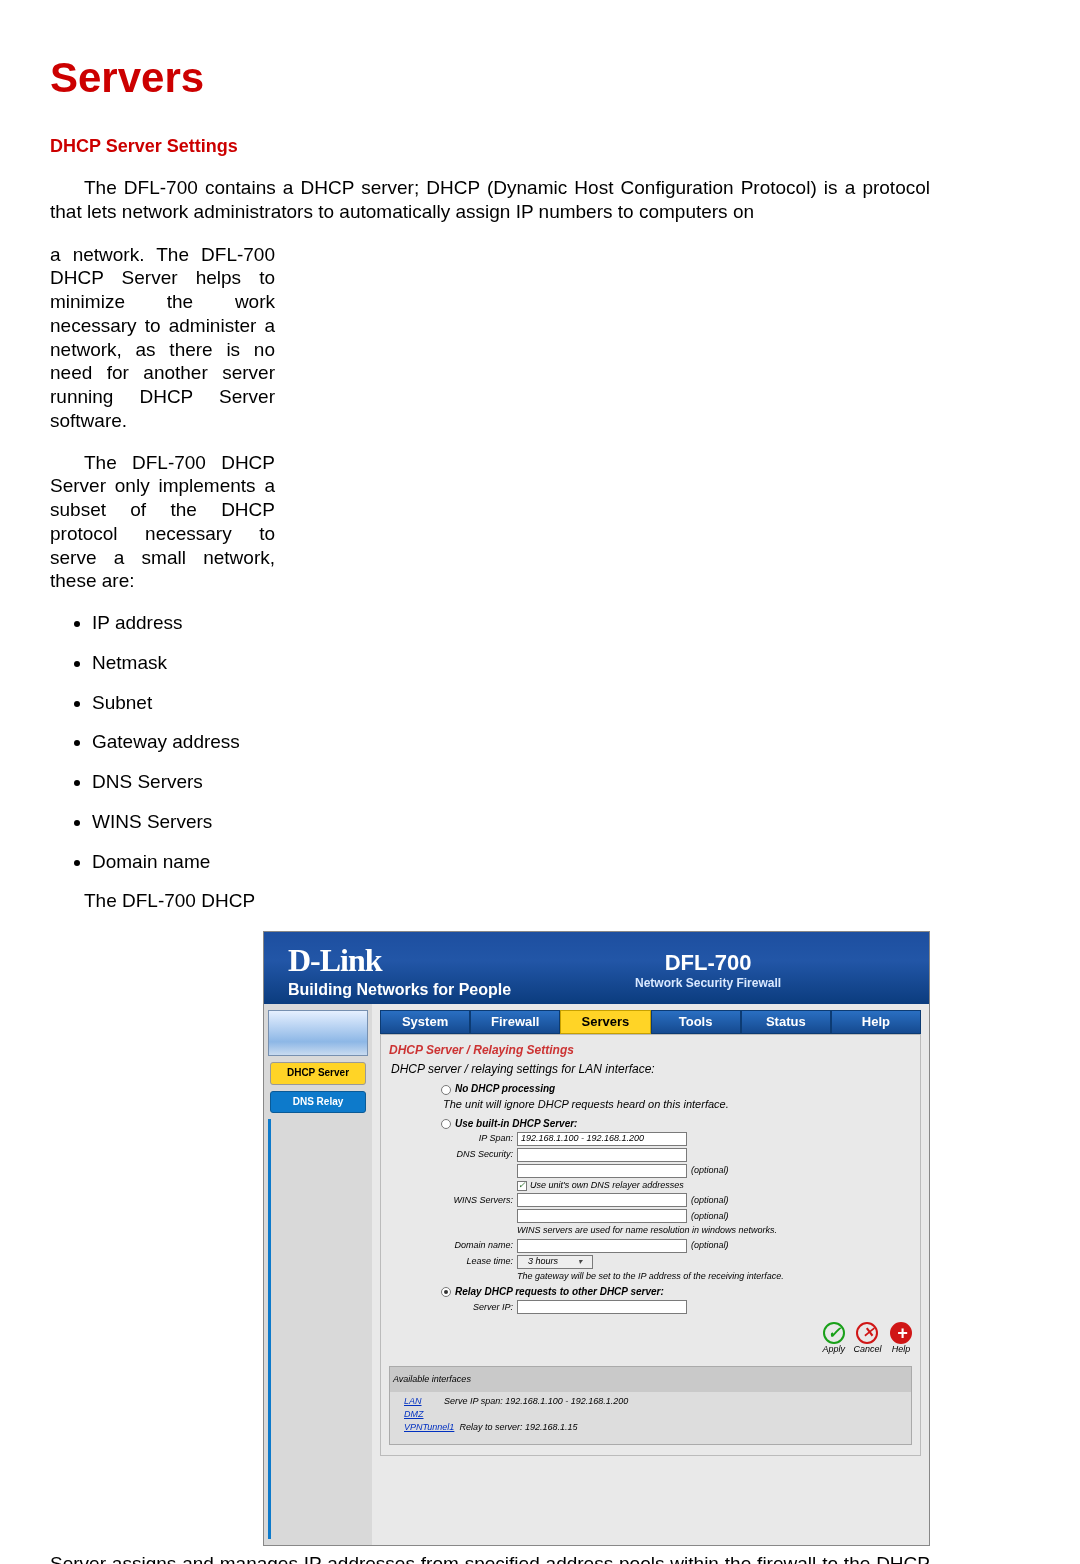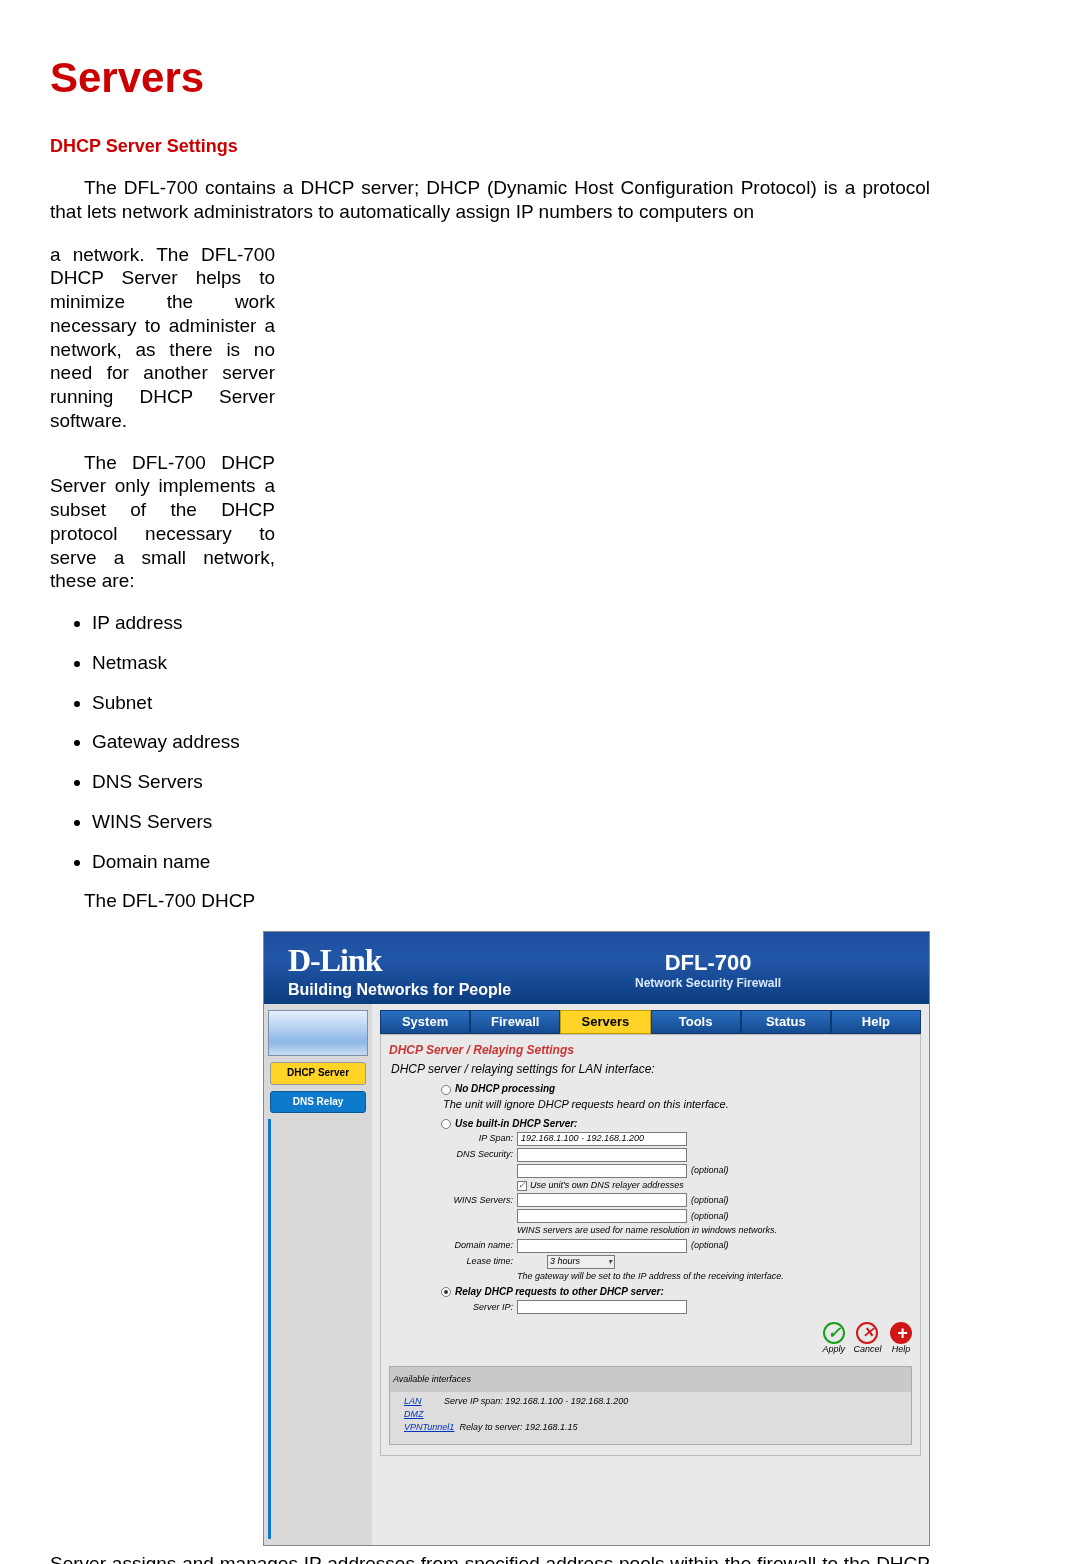--- a/index.html
+++ b/index.html
@@ -141,21 +141,21 @@
 .lbl { width: 88px; text-align: right; padding-right: 4px; }
 .inp {
   width: 170px; height: 14px; border: 1px solid #7a7a7a; background: #fff; font-size: 9px; padding: 0 3px;
   display: inline-block;
 }
 .opt { margin-left: 4px; }
 .chk {
   width: 10px; height: 10px; border: 1px solid #777; background: #fff; display: inline-block; position: relative; margin-right: 3px;
 }
 .chk.checked::after { content: '✓'; position: absolute; font-size: 9px; left: 0; top: -2px; color: #3a7a3a; }
-.sel { width: 68px; height: 14px; border: 1px solid #7a7a7a; background: #eee; font-size: 9px; display: inline-flex; align-items: center; justify-content: space-between; padding: 0 2px; margin-left: 30px; }
+.sel { width: 76px; height: 14px; border: 1px solid #7a7a7a; background: #eee; font-size: 9px; display: inline-flex; align-items: center; justify-content: space-between; padding: 0 10px; }
 .sel span.arrow { font-size: 8px; color: #444; }
 .btn-row { text-align: right; margin-top: 8px; font-size: 9px; }
 .icn-btn { display: inline-block; text-align: center; margin-left: 6px; }
 .icn { width: 22px; height: 22px; border-radius: 50%; border: 2px solid; margin: 0 auto; position: relative; }
 .icn.ok { border-color: #19a019; }
 .icn.ok::after { content: '✓'; color: #19a019; font-weight: 900; position: absolute; left: 3px; top: -1px; font-size: 16px; }
 .icn.cancel { border-color: #d01616; }
 .icn.cancel::after { content: '✕'; color: #d01616; font-weight: 900; position: absolute; left: 4px; top: 0; font-size: 14px; }
 .icn.help { border-color: #d01616; background: #d01616; }
 .icn.help::after { content: '+'; color: #fff; font-weight: 900; position: absolute; left: 5px; top: -2px; font-size: 18px; }

